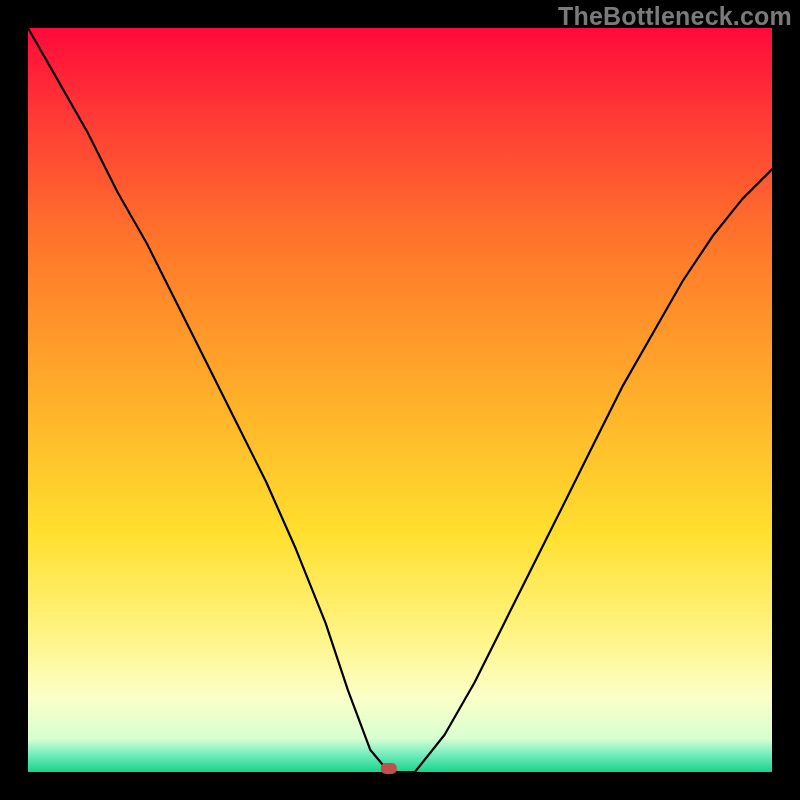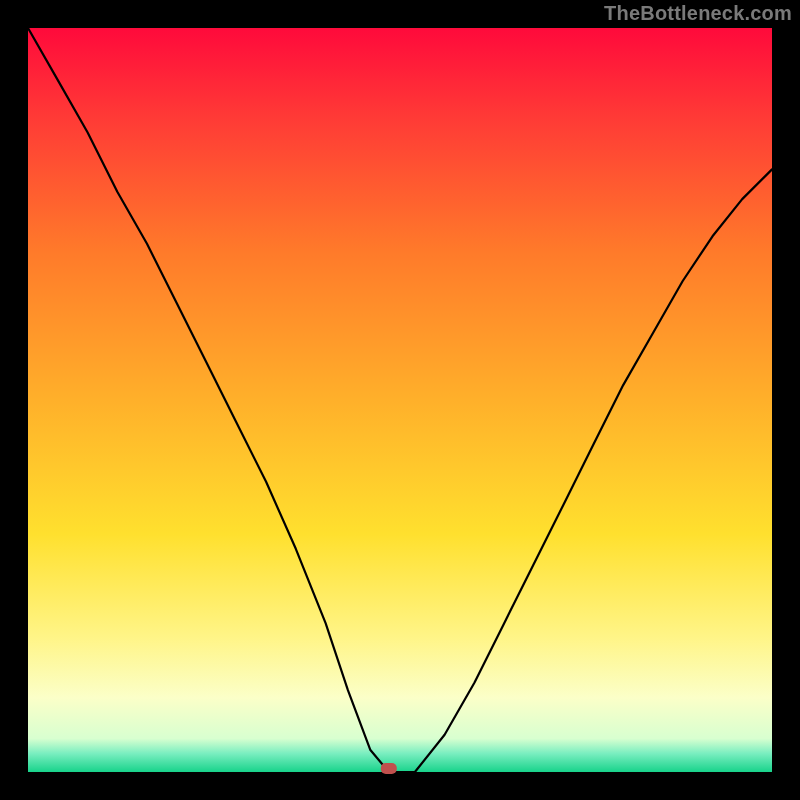--- a/index.html
+++ b/index.html
@@ -16,21 +16,21 @@
     top: 0;
     width: 800px;
     height: 800px;
     background: #000;
   }
   .watermark {
     position: absolute;
     top: 2px;
     right: 8px;
     font-family: Arial, sans-serif;
-    font-size: 20px;
+    font-size: 25px;
     font-weight: bold;
     color: #7a7a7a;
     letter-spacing: 0.2px;
   }
   svg {
     position: absolute;
     left: 0;
     top: 0;
   }
   .curve {

